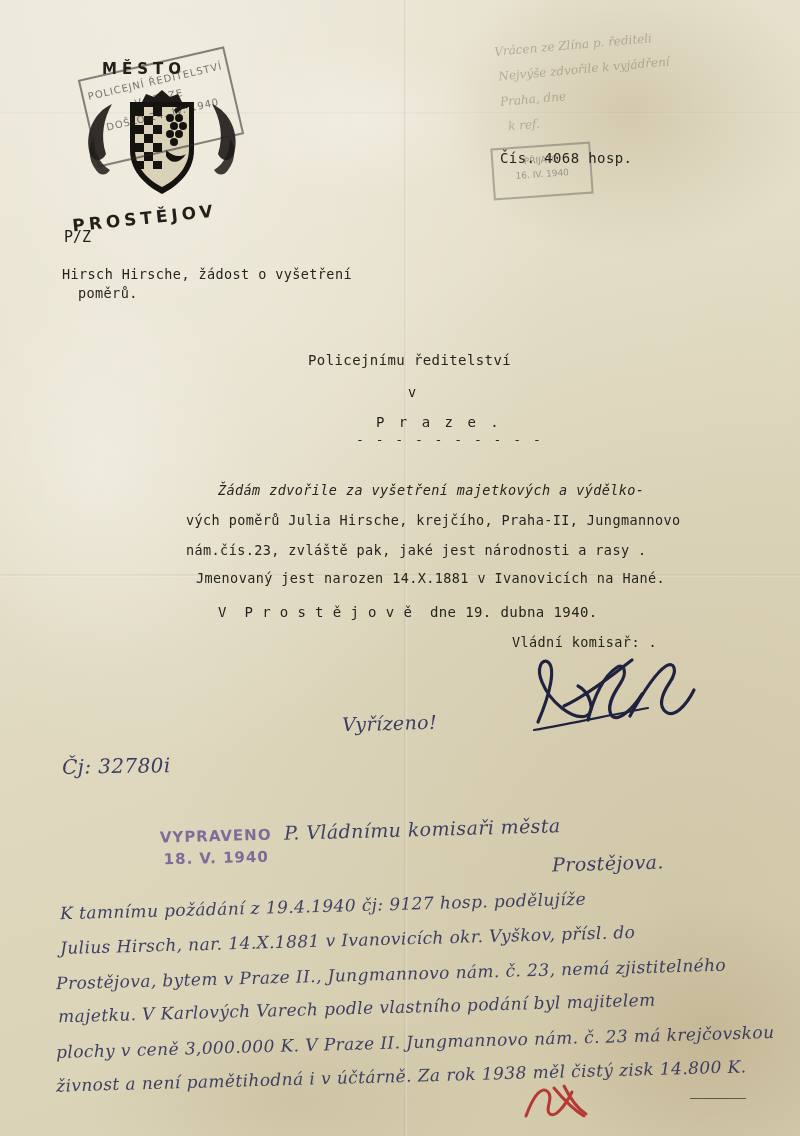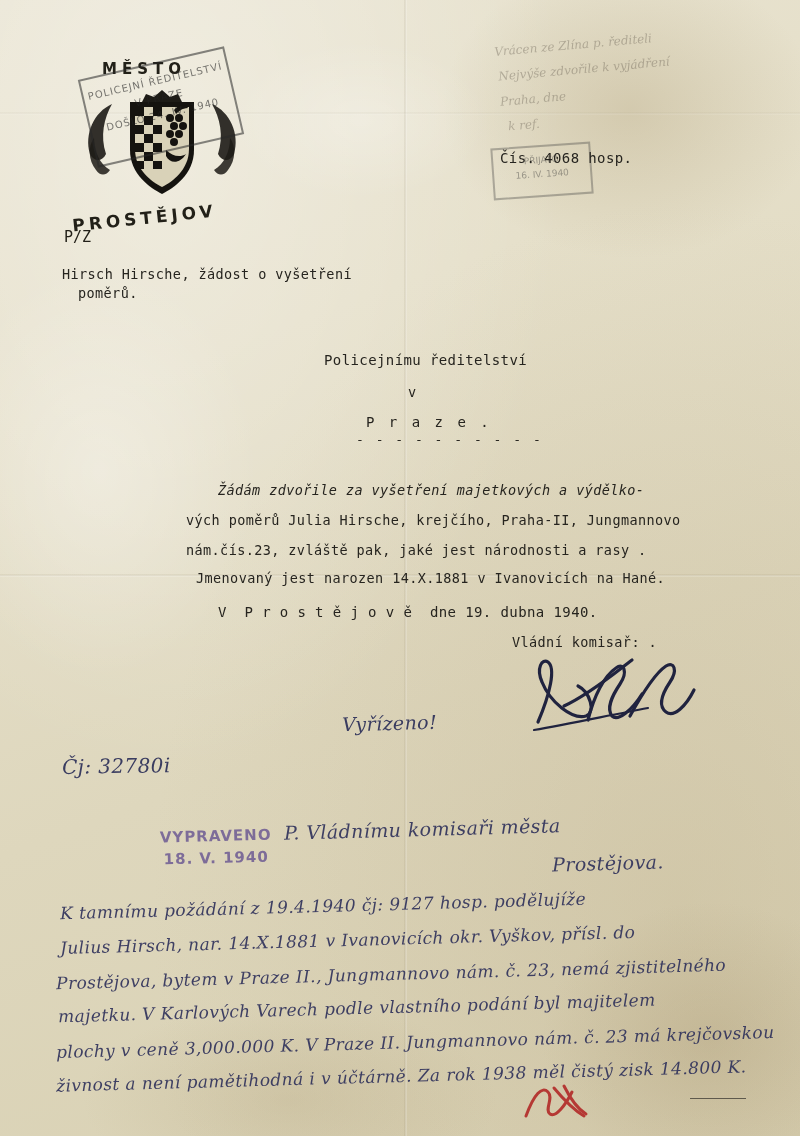--- a/index.html
+++ b/index.html
@@ -245,23 +245,23 @@
   <div class="hand-faint" style="left:494px; top:38px;">Vrácen ze Zlína p. řediteli</div>
   <div class="hand-faint" style="left:498px; top:62px;">Nejvýše zdvořile k vyjádření</div>
   <div class="hand-faint" style="left:500px; top:92px;">Praha, dne</div>
   <div class="hand-faint" style="left:508px; top:118px;">k ref.</div>
 
   <div class="txt typed big" style="left:500px; top:150px;">Čís. 4068 hosp.</div>
 
   <div class="txt typed" style="left:62px; top:266px;">Hirsch Hirsche, žádost o vyšetření</div>
   <div class="txt typed" style="left:78px; top:285px;">poměrů.</div>
 
-  <div class="txt typed big" style="left:324px; top:352px;">Policejnímu ředitelství</div>
+  <div class="txt typed big" style="left:308px; top:352px;">Policejnímu ředitelství</div>
   <div class="txt typed" style="left:408px; top:384px;">v</div>
-  <div class="txt typed big" style="left:366px; top:414px; letter-spacing:3px;">P r a z e .</div>
+  <div class="txt typed big" style="left:376px; top:414px; letter-spacing:3px;">P r a z e .</div>
   <div class="dashed" style="left:356px; top:432px;">- - - - - - - - - -</div>
 
   <div class="txt typed" style="left:218px; top:482px;font-style:italic;">Žádám zdvořile za vyšetření majetkových a výdělko-</div>
   <div class="txt typed" style="left:186px; top:512px;text-align:center;">vých poměrů Julia Hirsche, krejčího, Praha-II, Jungmannovo</div>
   <div class="txt typed" style="left:186px; top:542px;">nám.čís.23, zvláště pak, jaké jest národnosti a rasy .</div>
   <div class="txt typed" style="left:196px; top:570px;">Jmenovaný jest narozen 14.X.1881 v Ivanovicích na Hané.</div>
 
   <div class="txt typed big" style="left:196px; top:604px;margin-left:22px;">V  P r o s t ě j o v ě  dne 19. dubna 1940.</div>
 
   <div class="txt typed" style="left:512px; top:634px;">Vládní komisař: .</div>

